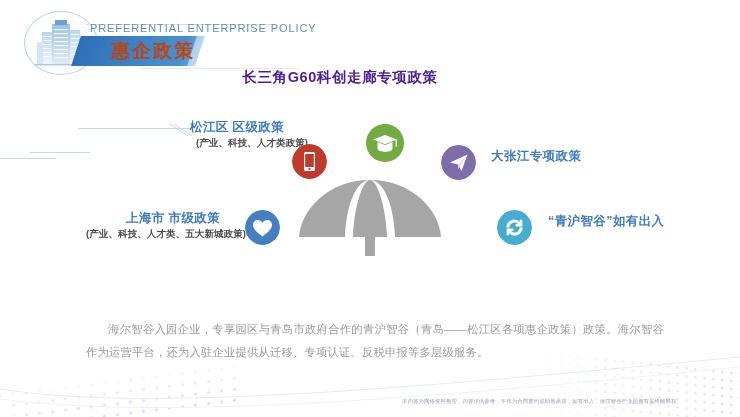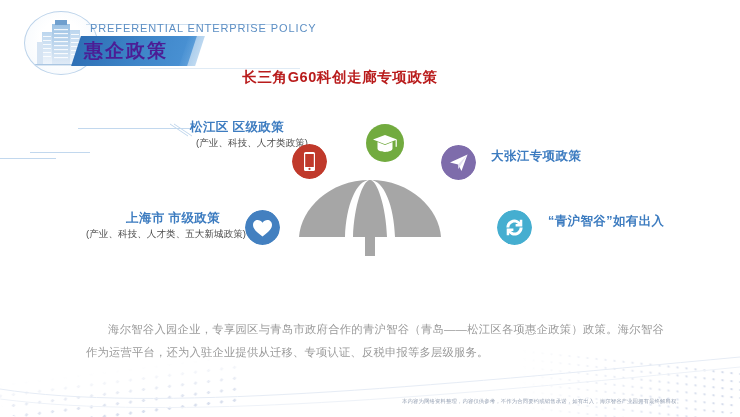--- a/index.html
+++ b/index.html
@@ -63,44 +63,44 @@
     background:linear-gradient(95deg,#2e6fb5 0%,#3e85c8 55%,#4a92d4 100%);
     transform:skewX(-18deg);
   }
   .ribbon-tail{
     position:absolute;left:184px;top:36px;width:16px;height:30px;
     background:linear-gradient(95deg,#4a92d4,#8cbce6);
     transform:skewX(-18deg);
     opacity:.55;
   }
   .ribbon-text{
-    position:absolute;left:71px;top:38px;width:110px;height:26px;
-    color:#4c1d95;font-size:19px;line-height:26px;letter-spacing:2px;
+    position:absolute;left:98px;top:38px;width:110px;height:26px;
+    color:#c2410c;font-size:19px;line-height:26px;letter-spacing:2px;
     font-weight:700;text-align:center;white-space:nowrap;
   }
 
   
   .diagram-title{
     position:absolute;left:0;top:68px;width:680px;text-align:center;
-    font-size:14.5px;color:#b91c1c;font-weight:700;letter-spacing:.6px;
+    font-size:14.5px;color:#4c1d95;font-weight:700;letter-spacing:.6px;
   }
 
   .umbrella{position:absolute;left:295px;top:176px;}
 
   .node{position:absolute;}
   .node-ic{
     position:absolute;border-radius:50%;
     display:block;
   }
   .node-title{
     position:absolute;white-space:nowrap;color:#3d7cc0;font-weight:700;
     font-size:12.5px;letter-spacing:.4px;
   }
   .node-sub{
-    position:absolute;white-space:nowrap;color:#4a4a4a;font-weight:400;
+    position:absolute;white-space:nowrap;color:#4a4a4a;font-weight:700;
     font-size:9.5px;letter-spacing:.1px;
   }
 
   
   .dline{position:absolute;background:#c2d8ee;height:1px;}
   .dchev{position:absolute;}
 
   
   .para{
     position:absolute;color:#9a9a9a;font-size:11.3px;line-height:23px;

